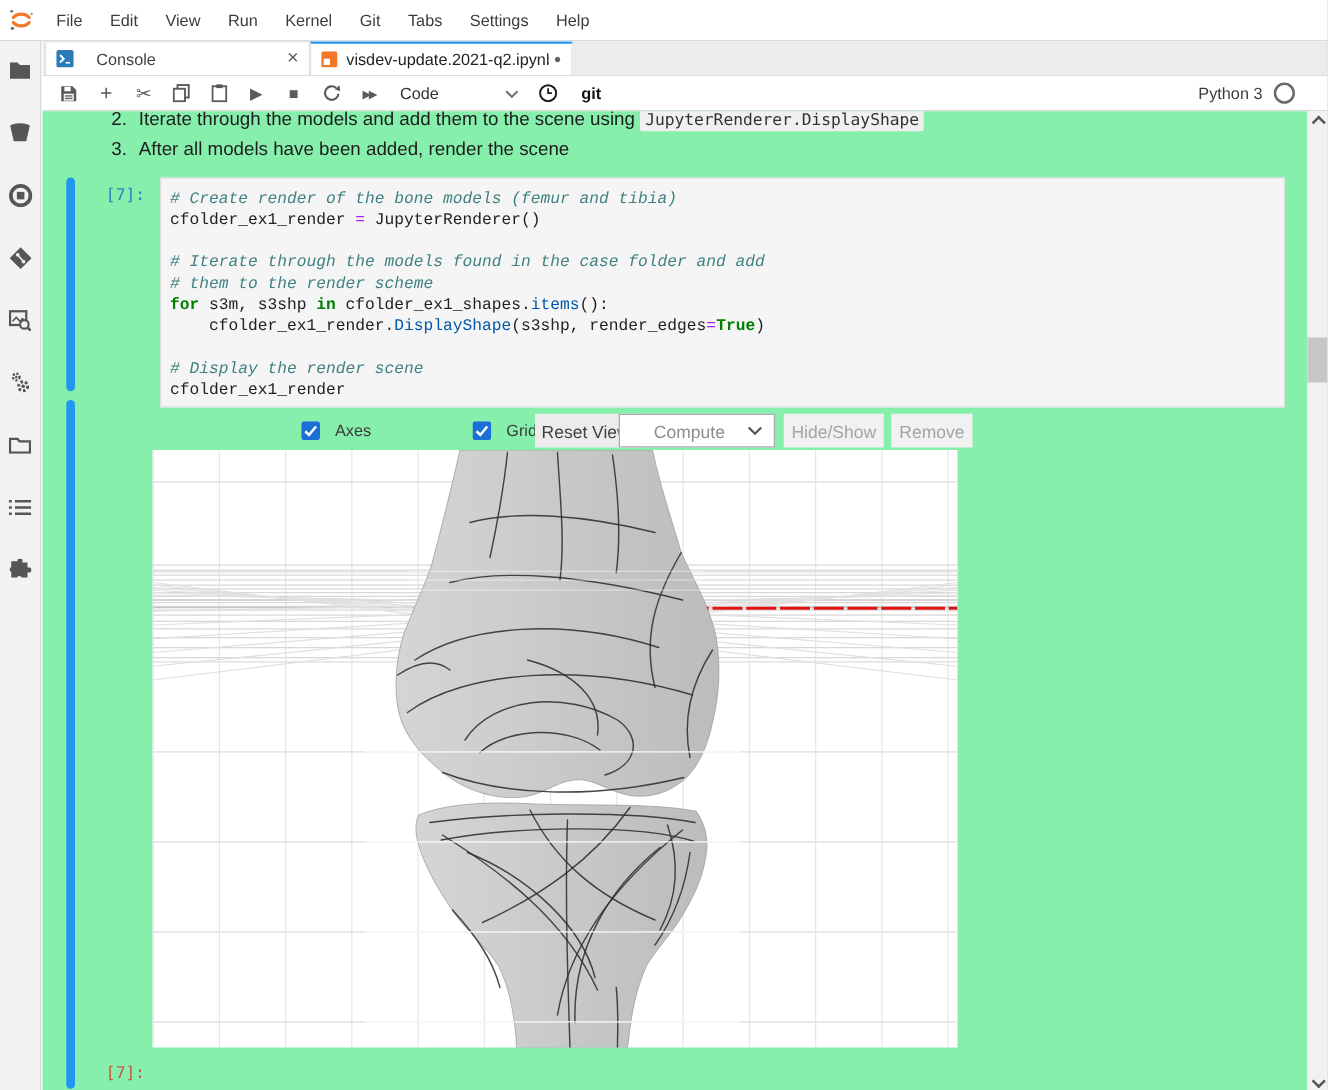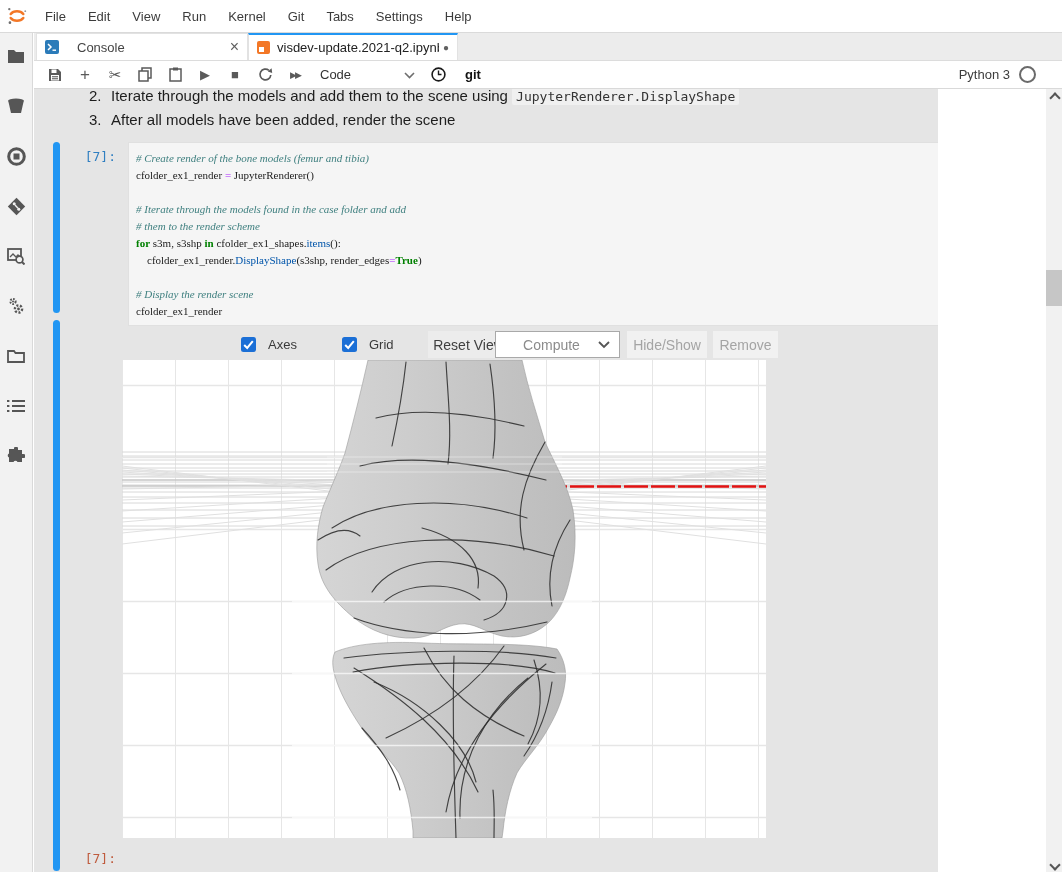--- a/index.html
+++ b/index.html
@@ -31,33 +31,33 @@
   .tbtn{width:30px;height:24px;display:flex;align-items:center;justify-content:center;color:#5a5a5a;}
   .tbtn svg{display:block;}
   .glyph{font-size:12px;color:#5a5a5a;}
   .celltype{margin-left:10px;color:#333;width:58px;}
   .dd-chev{margin-left:26px;}
   .git-label{font-weight:bold;color:#111;margin-left:12px;}
   .toolbar-right{margin-left:auto;display:flex;align-items:center;margin-right:26px;}
   .kernel-name{color:#3c3c3c;margin-right:9px;}
   .kernel-circle{width:13px;height:13px;border:2px solid #6a6a6a;border-radius:50%;}
   
-  .content{position:absolute;left:34px;top:89px;width:904px;bottom:0;background:#e5e5e5;overflow:hidden;}
+  .content{position:absolute;left:34px;top:89px;width:1012px;bottom:0;background:#86efac;overflow:hidden;}
   .md{position:absolute;left:55px;top:-5px;font-size:15px;color:#1d1d1d;line-height:23px;}
   .md-row{white-space:nowrap;}
   .md-num{display:inline-block;width:22px;}
   .inline-code{font-family:"DejaVu Sans Mono",monospace;font-size:13px;background:#f0f0f0;padding:1px 4px;border-radius:2px;color:#333;}
   .collapser{position:absolute;left:19px;width:7px;background:#2196f3;border-radius:4px;}
   .prompt{position:absolute;left:0;width:82px;text-align:right;
           font-family:"DejaVu Sans Mono",monospace;font-size:13px;}
   .in-prompt{color:#307fc1;}
   .out-prompt{color:#bf5b3d;}
   .editor{position:absolute;left:94px;top:53px;width:900px;height:184px;background:#f5f5f5;
           border:1px solid #e0e0e0;box-sizing:border-box;padding:7px 8px 0 7px;overflow:hidden;}
-  .code-line{font-family:Liberation Serif, serif;font-size:11px;line-height:17px;white-space:pre;color:#212121;}
+  .code-line{font-family:Liberation Mono, monospace;font-size:13px;line-height:17px;white-space:pre;color:#212121;}
   .tok-c{color:#408080;font-style:italic;}
   .tok-k{color:#008000;font-weight:bold;}
   .tok-o{color:#AA22FF;}
   .tok-pr{color:#0055aa;}
   .tok-p{color:#212121;}
   
   .controls{position:absolute;left:0;top:242px;height:28px;width:100%;font-size:13px;color:#3a3a3a;}
   .ctl{position:absolute;top:0;height:27px;display:flex;align-items:center;}
   .chk{display:flex;align-items:center;}
   .chk svg{display:block;}
@@ -276,21 +276,21 @@
   <div class="collapser" style="top:231px;height:551px;"></div>
 
   <div class="controls">
     <div class="ctl chk" style="left:207px;">
       <svg width="15" height="15" viewBox="0 0 15 15">
         <rect width="15" height="15" rx="2.5" fill="#1b6fd6"></rect>
         <polyline points="3.2,8 6.2,11 11.8,4.2" fill="none" stroke="#fff" stroke-width="2"></polyline>
       </svg>
       <span class="chk-label">Axes</span>
     </div>
-    <div class="ctl chk" style="left:308px;">
+    <div class="ctl chk" style="left:344px;">
       <svg width="15" height="15" viewBox="0 0 15 15">
         <rect width="15" height="15" rx="2.5" fill="#1b6fd6"></rect>
         <polyline points="3.2,8 6.2,11 11.8,4.2" fill="none" stroke="#fff" stroke-width="2"></polyline>
       </svg>
       <span class="chk-label">Grid</span>
     </div>
     <div class="ctl wbtn" style="left:374px;width:81px;margin-left:20px;">Reset View</div>
     <div class="ctl wselect" style="left:461px;width:125px;">
       <span style="margin:12px auto;">Compute</span>
       <svg width="12" height="8" viewBox="0 0 12 8">

